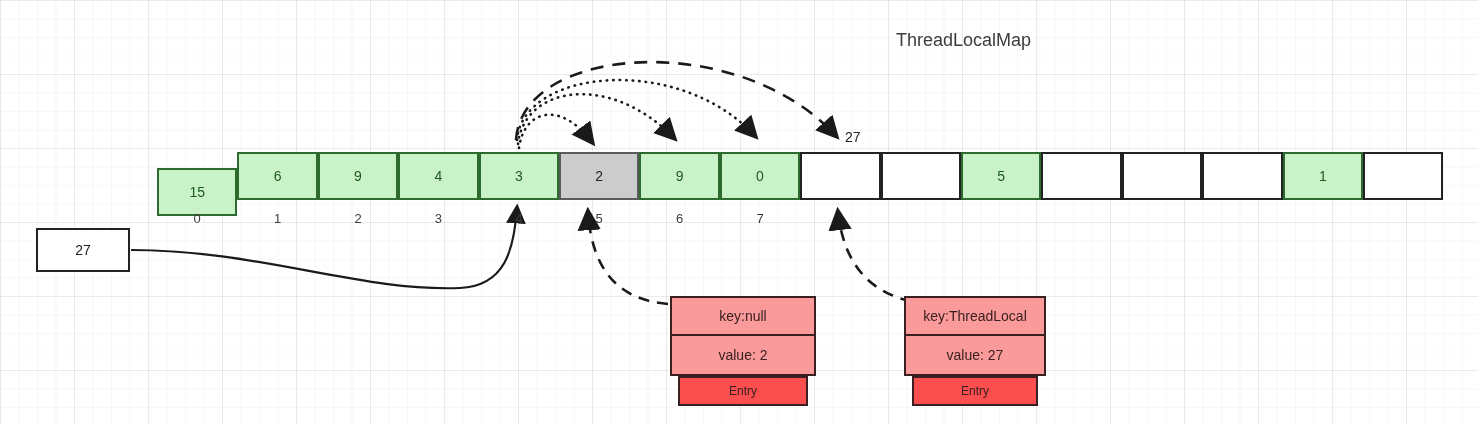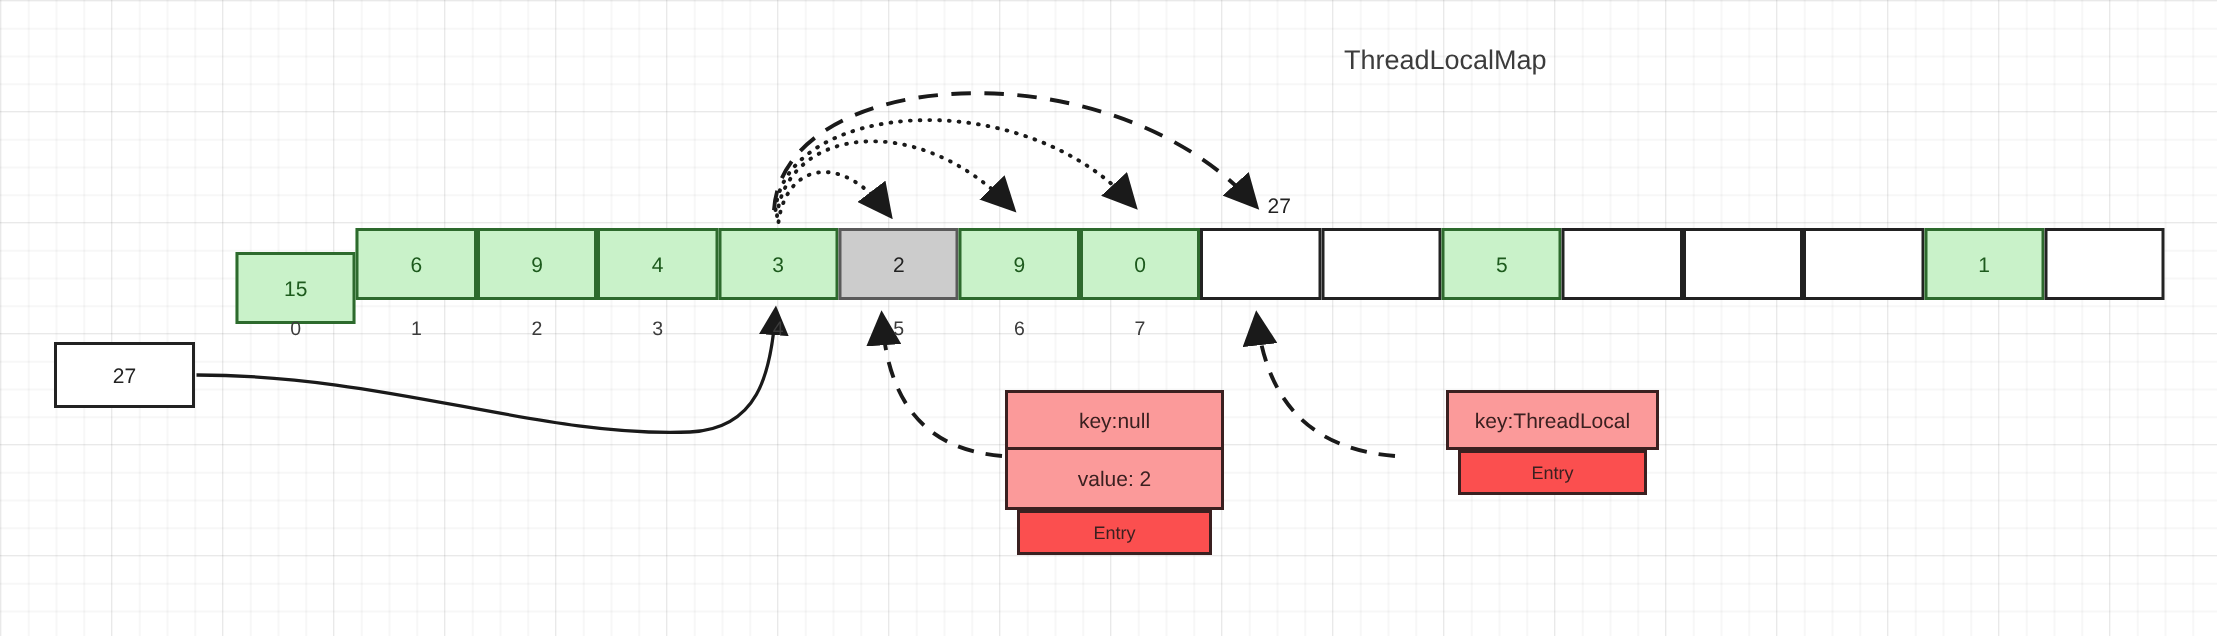--- a/index.html
+++ b/index.html
@@ -86,20 +86,21 @@
     border: 2px solid #222222;
     background: #ffffff;
     color: #222222;
     font-size: 14px;
     display: flex;
     align-items: center;
     justify-content: center;
   }
   .entry {
     position: absolute;
+    margin-top: 36px;
   }
   .entry .row {
     box-sizing: border-box;
     border: 2px solid #3a2020;
     background: #fb9a9a;
     color: #3a2020;
     font-size: 14px;
     height: 40px;
     display: flex;
     align-items: center;
@@ -177,18 +178,19 @@
       <div class="idx" style="left: 639.4px; width: 80.4px;">6</div>
       <div class="idx" style="left: 719.8px; width: 80.4px;">7</div>
     </div>
 
   <div class="entry" style="left:670px; top:260px; width:146px;">
     <div class="row">key:null</div>
     <div class="row val">value: 2</div>
     <div class="foot" style="margin-left:8px; width:130px;">Entry</div>
   </div>
 
-  <div class="entry" style="left:964px; top:260px; width:142px;">
+  <div class="entry" style="left:904px; top:260px; width:142px;">
     <div class="row">key:ThreadLocal</div>
+    <div class="row val">value: 27</div>
     <div class="foot" style="margin-left:8px; width:126px;">Entry</div>
   </div>
 
 </div>
 
 </body></html>

